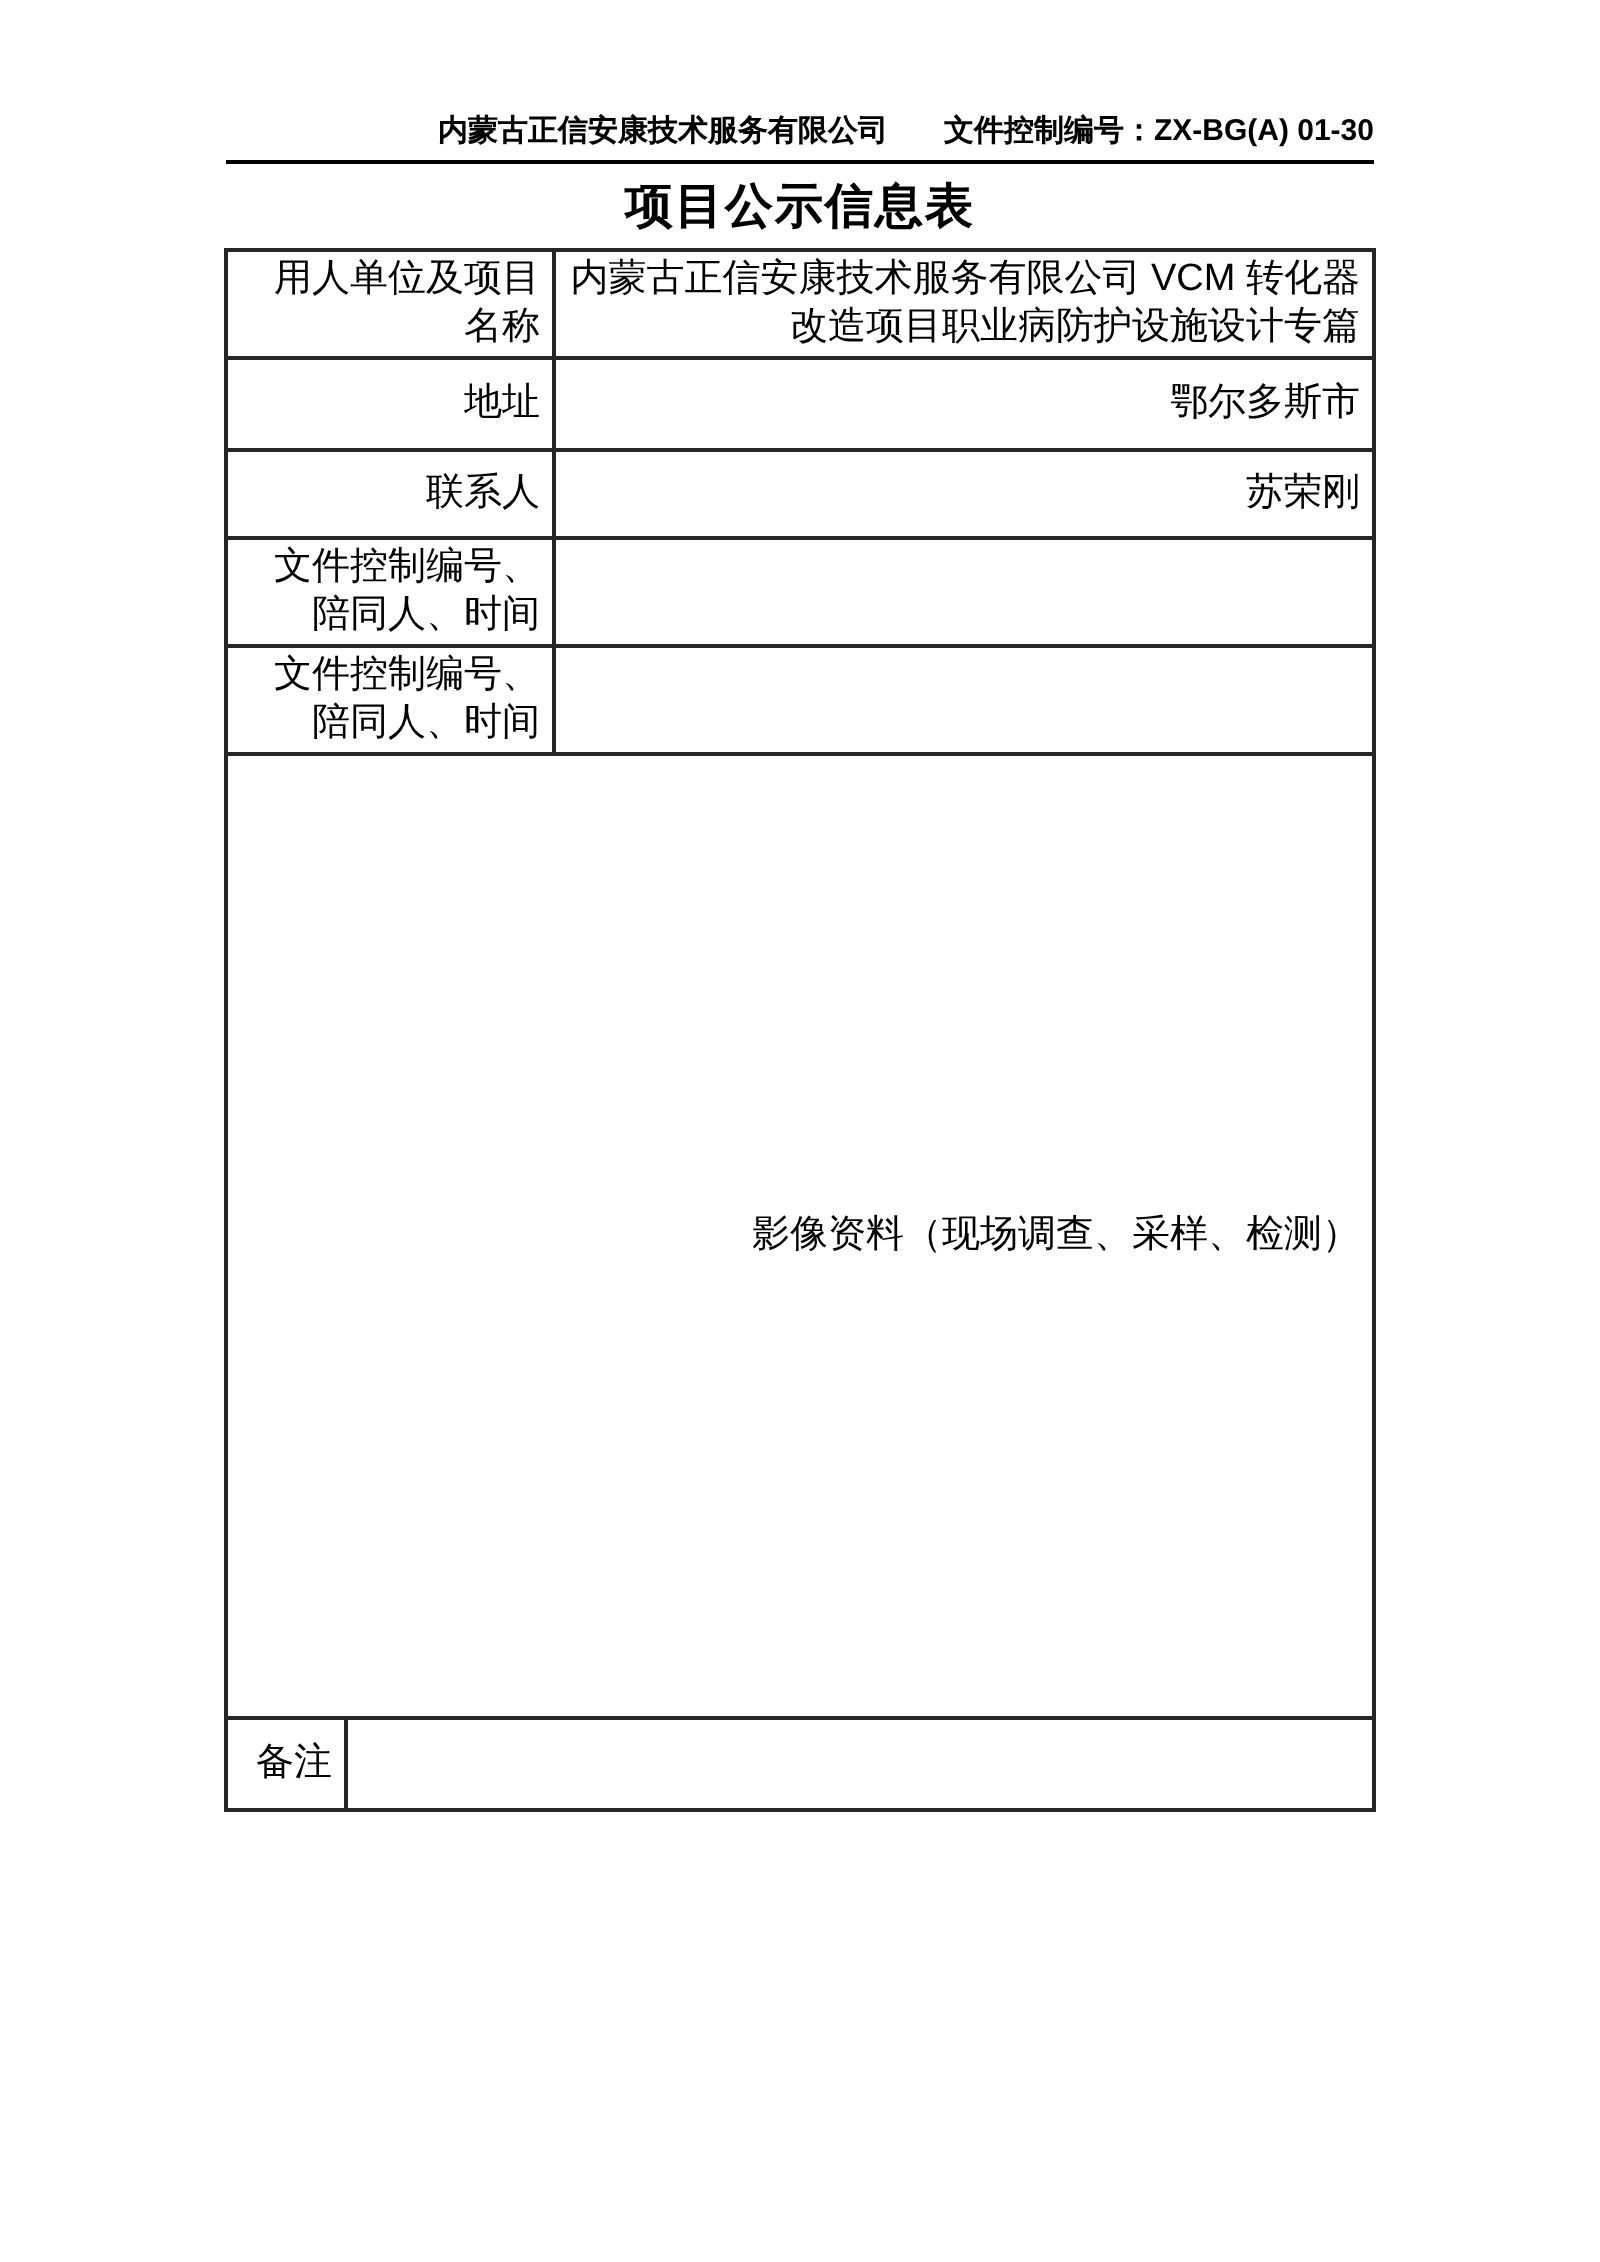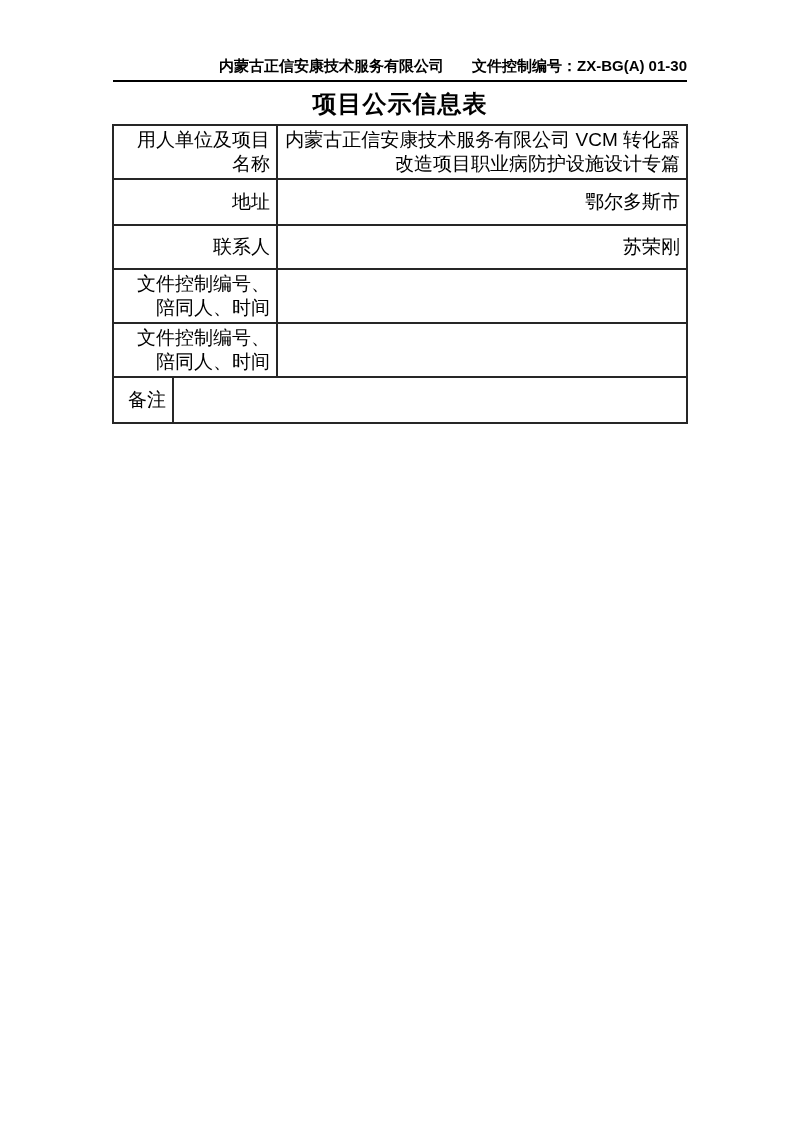--- a/index.html
+++ b/index.html
@@ -104,19 +104,24 @@
       </tr>
       <tr>
         <td colspan="2" class="h48">文件控制编号、陪同人、时间</td>
         <td class="h48"></td>
       </tr>
       <tr>
         <td colspan="2" class="h46">文件控制编号、陪同人、时间</td>
         <td class="h46"></td>
       </tr>
       <tr>
+        <td colspan="3" class="media-cell">
+          <div>影像资料（现场调查、采样、检测）</div>
+        </td>
+      </tr>
+      <tr>
         <td class="h40">备注</td>
         <td colspan="2" class="h40 remark-value"></td>
       </tr>
     </tbody>
   </table>
 
 </div>
 
 </body></html>

